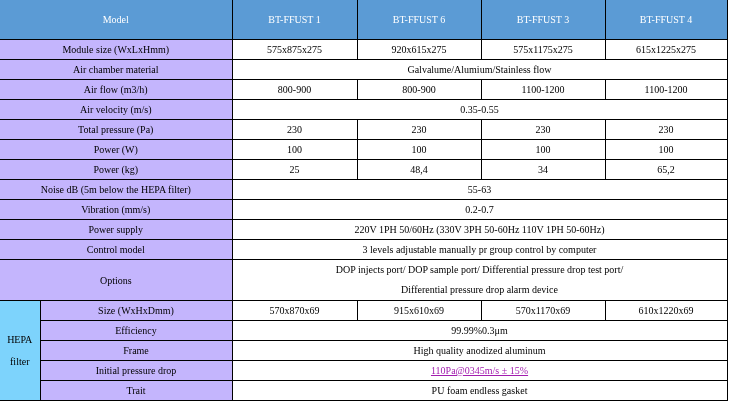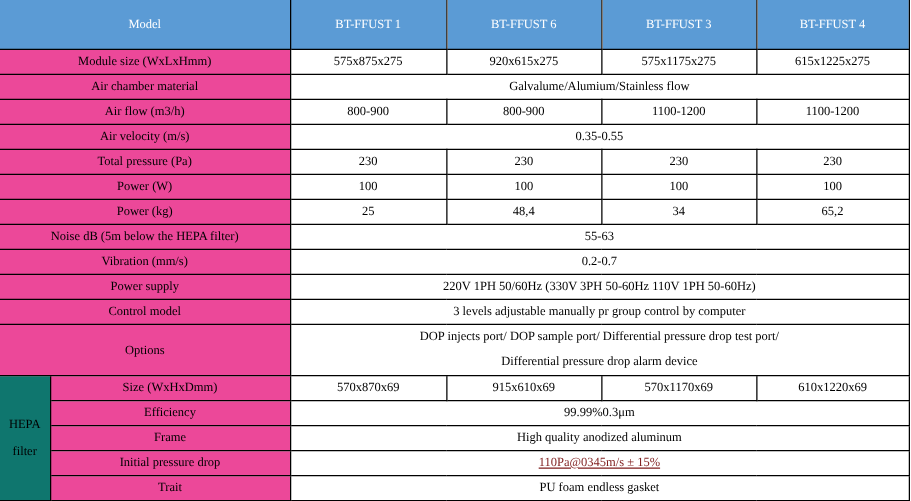--- a/index.html
+++ b/index.html
@@ -23,24 +23,24 @@
     overflow: hidden;
   }
   table.spec thead th {
     background: #5b9bd5;
     color: #ffffff;
     font-weight: normal;
     height: 39px;
     border-top: none;
   }
   table.spec thead th:first-child { border-left: none; }
-  table.spec td.label { background: #ec4899; }
-  table.spec td.group { background: #0f766e; line-height: 22px; white-space: normal; }
+  table.spec td.label { background: #c4b5fd; }
+  table.spec td.group { background: #7dd3fc; line-height: 22px; white-space: normal; }
   table.spec td.multi { line-height: 20px; white-space: normal; margin-left: 12px; }
-  .link { color: #7f1d1d; text-decoration: underline; }
+  .link { color: #a21caf; text-decoration: underline; }
   table.spec tr > :first-child { border-left: none; }
 </style>
 </head>
 <body>
 
 <table class="spec">
   <colgroup>
     <col style="width:40px">
     <col style="width:192px">
     <col style="width:125px">

